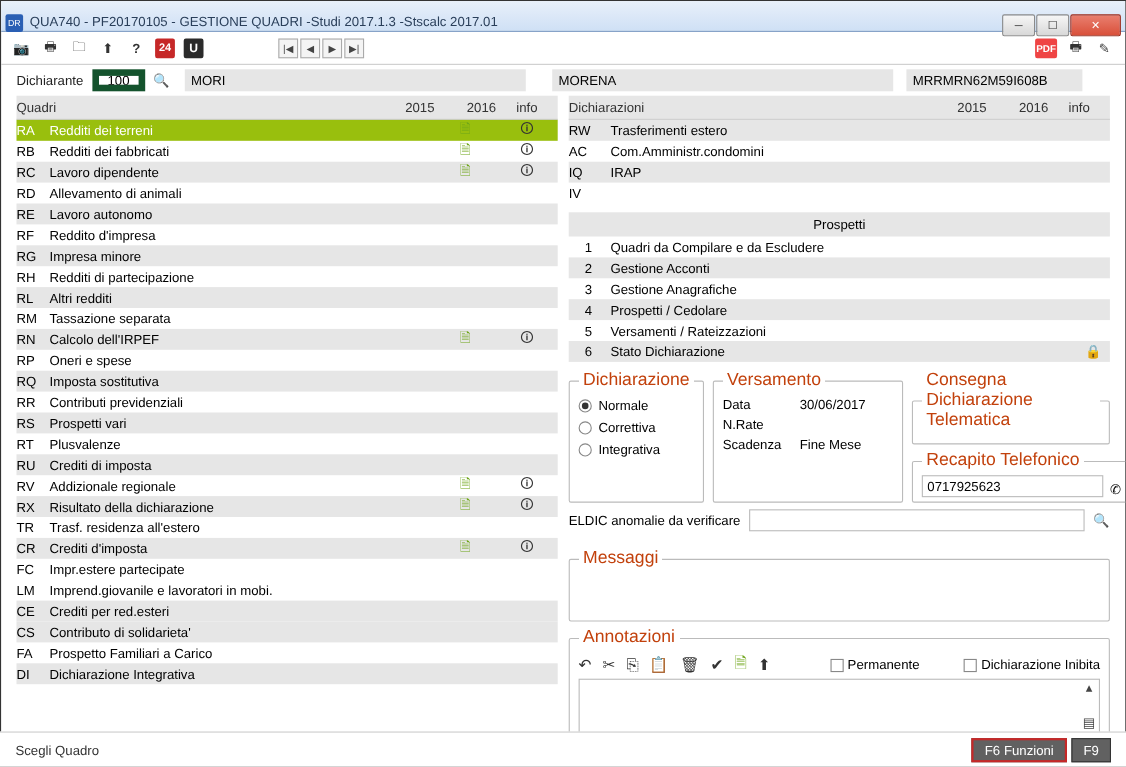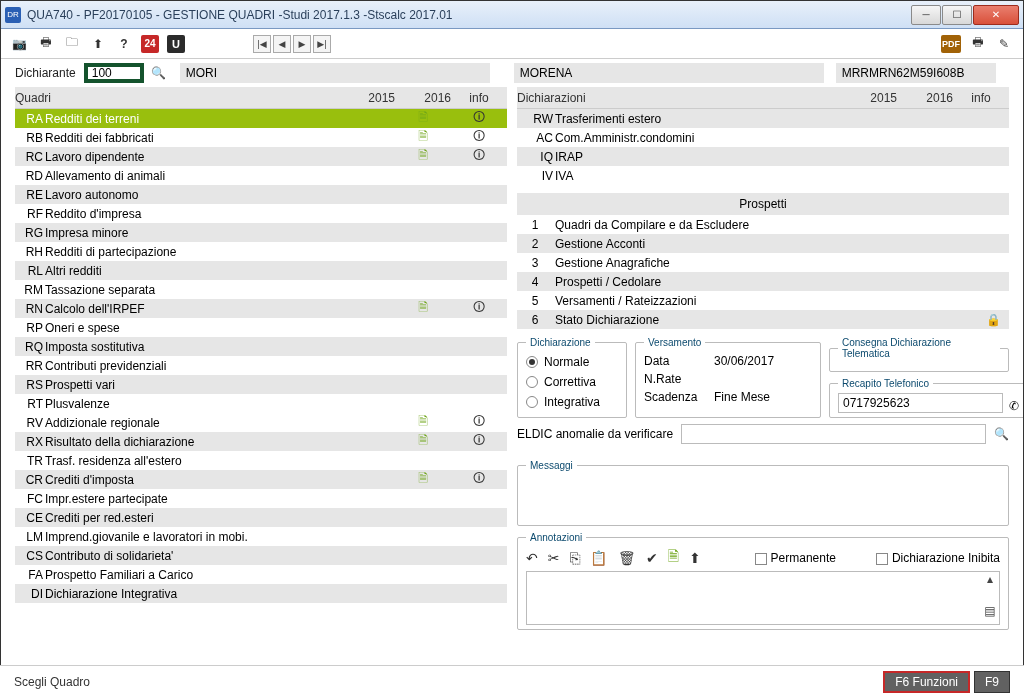--- a/index.html
+++ b/index.html
@@ -1,64 +1,64 @@
 <!DOCTYPE html>
 <html><head>
 <meta charset="utf-8">
 <style>
 *{box-sizing:border-box;margin:0;padding:0;font-family:"Segoe UI",Tahoma,sans-serif;font-size:12px}
 body{background:#fff;width:1024px;height:697px;overflow:hidden;border:1px solid #333}
-.titlebar{height:28px;background:linear-gradient(#e8f0fa,#cfe0f5);display:flex;align-items:center;padding:12px 4px;border-bottom:1px solid #7a99c2}
+.titlebar{height:28px;background:linear-gradient(#e8f0fa,#cfe0f5);display:flex;align-items:flex-start;padding:12px 4px;border-bottom:1px solid #7a99c2}
 .titlebar .ticon{width:16px;height:16px;background:#2a5fb4;color:#fff;font-size:8px;display:flex;align-items:center;justify-content:center;margin-right:6px;border-radius:2px}
 .titlebar .wtitle{flex:1;color:#2a3f5a;font-size:12px}
 .winbtns{display:flex;gap:1px}
 .winbtn{width:30px;height:20px;background:linear-gradient(#f6f6f6,#d8d8d8);border:1px solid #8a8a8a;display:flex;align-items:center;justify-content:center;font-size:10px;color:#333;border-radius:2px}
 .winbtn.close{width:46px;background:linear-gradient(#e97f6f,#d9503a);color:#fff;border-color:#9c2c1d}
 .toolbar{height:30px;display:flex;align-items:center;padding:0 10px;gap:8px;border-bottom:1px solid #ccc}
 .tb-ico{width:18px;height:18px;display:flex;align-items:center;justify-content:center;color:#333}
 .tb-ico.red{background:#c62828;color:#fff;font-weight:bold;font-size:10px;border-radius:2px}
 .tb-ico.black{background:#2b2b2b;color:#fff;font-weight:bold;font-size:11px;border-radius:2px}
-.tb-ico.pdf{background:#a16207;color:#fff;font-size:9px;font-weight:bold;border-radius:2px;width:20px}
+.tb-ico.pdf{background:#ef4444;color:#fff;font-size:9px;font-weight:bold;border-radius:2px;width:20px}
 .tb-nav{display:flex;gap:2px;margin-left:60px}
 .navbtn{width:18px;height:18px;border:1px solid #aaa;background:#f4f4f4;display:flex;align-items:center;justify-content:center;font-size:9px;color:#444}
 .toolbar .spacer{flex:1}
 .pencil{color:#333}
 .headerrow{height:28px;display:flex;align-items:center;padding:0 14px;gap:8px}
 .lbl{color:#222}
-.numbox{width:60px;height:20px;border:4px solid #14532d;background:#fff;text-align:left;padding:0 4px}
+.numbox{width:48px;height:20px;border:6px solid #14532d;background:#fff;text-align:center;padding:0 4px}
 .srch{width:14px;height:14px;color:#888}
 .namebox{height:20px;background:#e6e6e6;display:flex;align-items:center;padding:0 6px}
 .namebox.a{width:310px;margin-left:6px}
 .namebox.b{width:310px}
 .namebox.c{width:160px;margin-left:4px}
 .main{display:flex;padding:0 14px;gap:10px}
 .leftcol{width:492px}
 .rightcol{flex:1}
 .gridhead{display:flex;background:#e6e6e6;height:22px;align-items:center;font-weight:normal;color:#333;border-bottom:1px solid #ccc}
 .gh-quadri{flex:1;text-align:left}
 .gh-y{width:56px;text-align:right}
 .gh-info{width:56px;text-align:center}
 .row{display:flex;height:19px;align-items:center}
 .row.odd{background:#e6e6e6}
 .row.sel{background:#99bf0d;color:#fff}
-.c-code{width:28px;text-align:right}
+.c-code{width:28px;text-align:left}
 .c-name{flex:1;padding-left:2px}
 .c-y{width:56px;text-align:center}
 .c-info{width:56px;text-align:center;color:#333}
 .doc-ico-green{color:#6fa51a}
 .info-ico{color:#333}
 .right-grid .c-code{width:36px}
 .sectionhead{background:#e6e6e6;height:22px;display:flex;align-items:center;justify-content:center;margin-top:8px}
 .pro-row{display:flex;height:19px;align-items:center}
 .pro-row.odd{background:#e6e6e6}
 .pro-num{width:36px;text-align:center}
 .pro-name{flex:1;padding-left:2px}
 .pro-lock{width:30px;text-align:center;color:#333}
 fieldset{border:1px solid #bbb;border-radius:2px;padding:4px 8px}
-legend{font-size:10px;color:#0c4a6e;padding:0 4px}
+legend{font-size:16px;color:#c2410c;padding:0 4px}
 .bottomgrp{display:flex;gap:8px;margin-top:8px}
 .radio{display:flex;align-items:center;gap:6px;height:20px}
 .radio .r{width:12px;height:12px;border:1px solid #888;border-radius:50%;display:flex;align-items:center;justify-content:center}
 .radio .r.on::after{content:"";width:6px;height:6px;background:#333;border-radius:50%}
 .kv{display:flex;height:18px;align-items:center}
 .kv .k{width:70px}
 .kv .v{flex:1}
 .phonebox{display:flex;align-items:flex-end;gap:6px}
 .phonebox input{flex:1;height:20px;border:1px solid #bbb;padding:0 4px;background:#fff}
 .eldic{display:flex;align-items:center;gap:8px;margin-top:6px}
@@ -237,20 +237,27 @@
           <div class="c-y"></div>
           <div class="c-info"></div>
         </div>
         <div class="row">
           <div class="c-code">RT</div>
           <div class="c-name">Plusvalenze</div>
           <div class="c-y"></div>
           <div class="c-y"></div>
           <div class="c-info"></div>
         </div>
+        <div class="row odd">
+          <div class="c-code">RU</div>
+          <div class="c-name">Crediti di imposta</div>
+          <div class="c-y"></div>
+          <div class="c-y"></div>
+          <div class="c-info"></div>
+        </div>
         <div class="row">
           <div class="c-code">RV</div>
           <div class="c-name">Addizionale regionale</div>
           <div class="c-y"></div>
           <div class="c-y"><span class="doc-ico-green">🗎</span></div>
           <div class="c-info"><span class="info-ico">🛈</span></div>
         </div>
         <div class="row odd">
           <div class="c-code">RX</div>
           <div class="c-name">Risultato della dichiarazione</div>
@@ -272,30 +279,30 @@
           <div class="c-y"><span class="doc-ico-green">🗎</span></div>
           <div class="c-info"><span class="info-ico">🛈</span></div>
         </div>
         <div class="row">
           <div class="c-code">FC</div>
           <div class="c-name">Impr.estere partecipate</div>
           <div class="c-y"></div>
           <div class="c-y"></div>
           <div class="c-info"></div>
         </div>
+        <div class="row">
+          <div class="c-code">LM</div>
+          <div class="c-name">Imprend.giovanile e lavoratori in mobi.</div>
+          <div class="c-y"></div>
+          <div class="c-y"></div>
+          <div class="c-info"></div>
+        </div>
         <div class="row odd">
           <div class="c-code">CE</div>
           <div class="c-name">Crediti per red.esteri</div>
-          <div class="c-y"></div>
-          <div class="c-y"></div>
-          <div class="c-info"></div>
-        </div>
-        <div class="row">
-          <div class="c-code">LM</div>
-          <div class="c-name">Imprend.giovanile e lavoratori in mobi.</div>
           <div class="c-y"></div>
           <div class="c-y"></div>
           <div class="c-info"></div>
         </div>
         <div class="row odd">
           <div class="c-code">CS</div>
           <div class="c-name">Contributo di solidarieta'</div>
           <div class="c-y"></div>
           <div class="c-y"></div>
           <div class="c-info"></div>
@@ -341,21 +348,20 @@
         </div>
         <div class="row right-grid odd">
           <div class="c-code">IQ</div>
           <div class="c-name">IRAP</div>
           <div class="c-y"></div>
           <div class="c-y"></div>
           <div class="c-info"></div>
         </div>
         <div class="row right-grid">
           <div class="c-code">IV</div>
-          <div class="c-name">IVA</div>
           <div class="c-y"></div>
           <div class="c-y"></div>
           <div class="c-info"></div>
         </div>
       </div>
 
     <div class="sectionhead">Prospetti</div>
     <div id="pro-rows">
         <div class="pro-row">
           <div class="pro-num">1</div>

